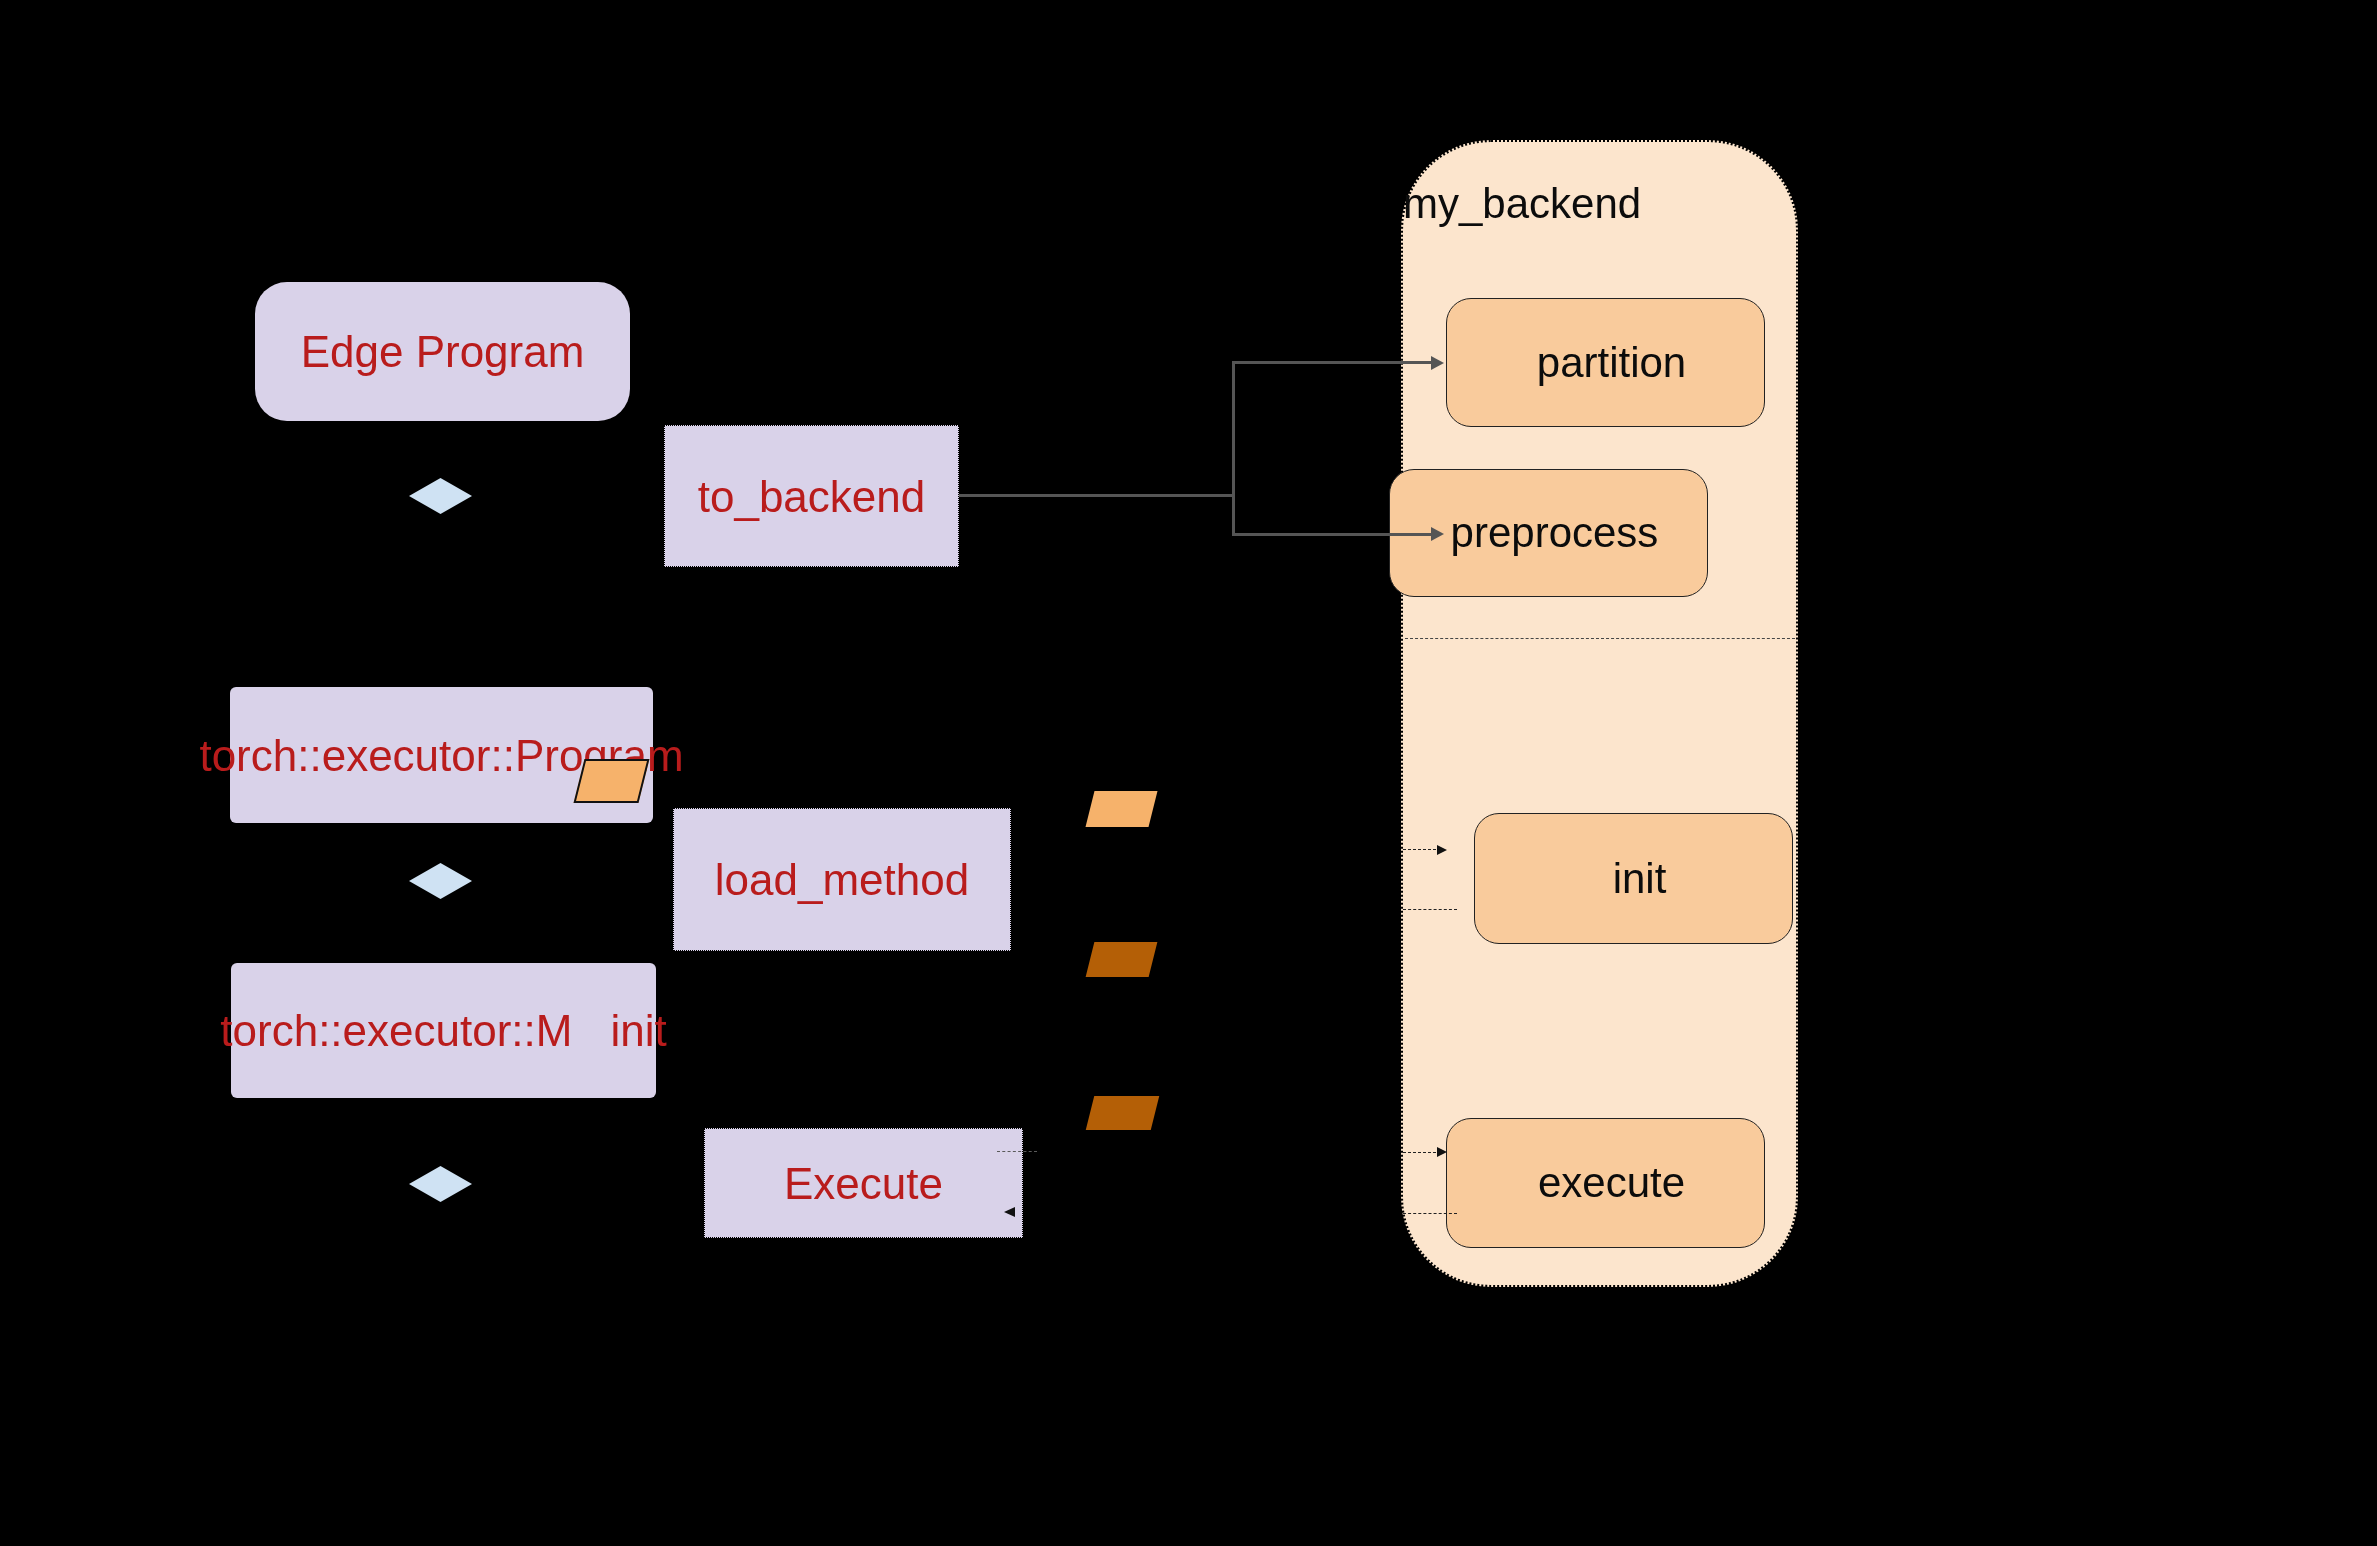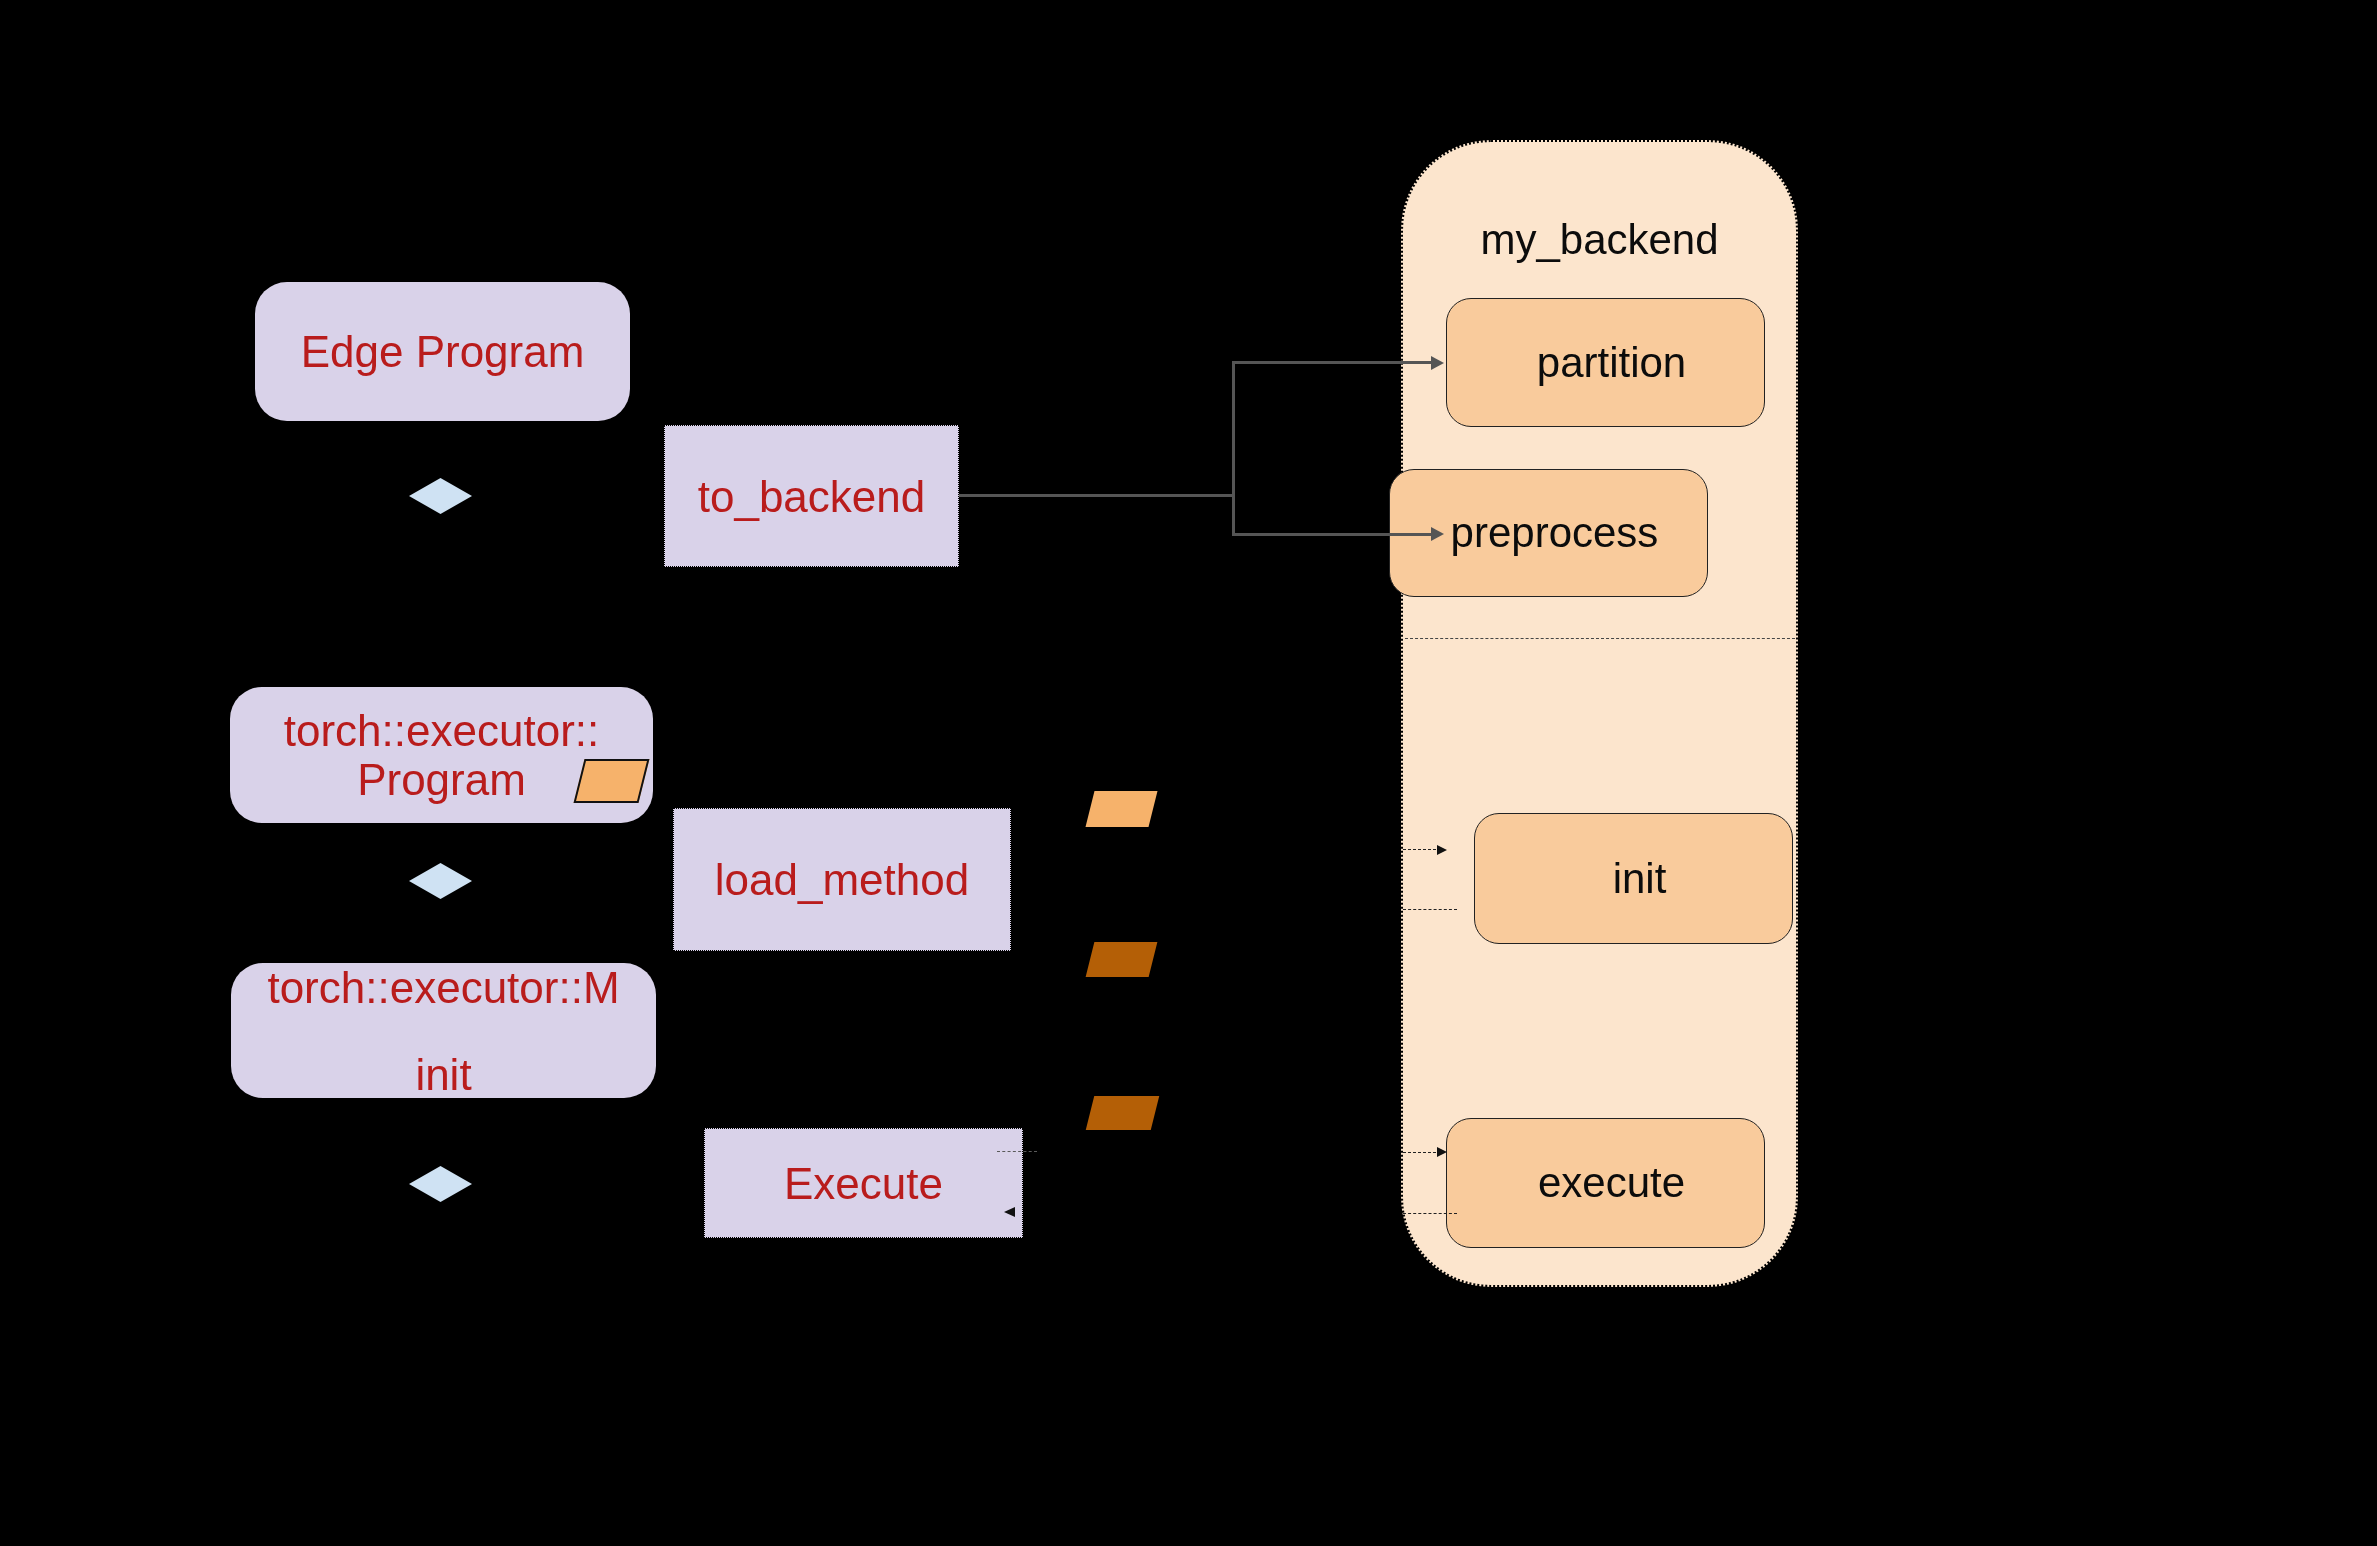--- a/index.html
+++ b/index.html
@@ -3,27 +3,27 @@
 <meta charset="utf-8">
 <style>
   html,body{margin:0;padding:0;background:var(--background,#000);}
   body{width:2378px;height:1547px;overflow:hidden;font-family:"Liberation Sans",sans-serif;}
   .stage{position:absolute;left:0;top:0;width:2378px;height:1547px;background:var(--background,#000);}
   .node{position:absolute;display:flex;align-items:center;justify-content:center;
         color:#b91c1c;font-size:44px;line-height:49px;text-align:center;}
   .lav{background:var(--lavender,#d9d2e9);}
   .round{border-radius:32px;}
   .dotted{border:1.9px dotted #000;}
-  .col{flex-direction:column;}
+  .col{flex-direction:row;border-radius:6px;}
   
   .container{position:absolute;left:1401px;top:140px;width:397px;height:1147px;
              background:var(--backend-peach,#fce5cd);border:2.9px dotted #000;border-radius:90px;
              box-sizing:border-box;}
-  .btitle{position:absolute;left:0;top:38px;width:100%;text-align:center;
-          font-size:42px;color:#0c0c0c;margin-top:36px;}
+  .btitle{position:absolute;left:0;top:38px;width:100%;
+          font-size:42px;color:#0c0c0c;}
   .fn{position:absolute;display:flex;align-items:center;justify-content:center;
       background:var(--box-orange,#f9cb9c);border:1.9px solid #222;border-radius:25px;
       box-sizing:border-box;font-size:42px;color:#0c0c0c;padding-left:12px;}
   #fn-partition{left:1446px;top:298px;width:319px;height:129px;}
   #fn-preprocess{left:1389px;top:469px;width:319px;height:128px;}
   #fn-init{left:1446px;top:813px;width:319px;height:131px;margin-left:28px;}
   #fn-execute{left:1446px;top:1118px;width:319px;height:130px;}
   #divider{position:absolute;left:1405px;top:638px;width:390px;height:0;
            border-top:1.9px dashed #454545;}
   

